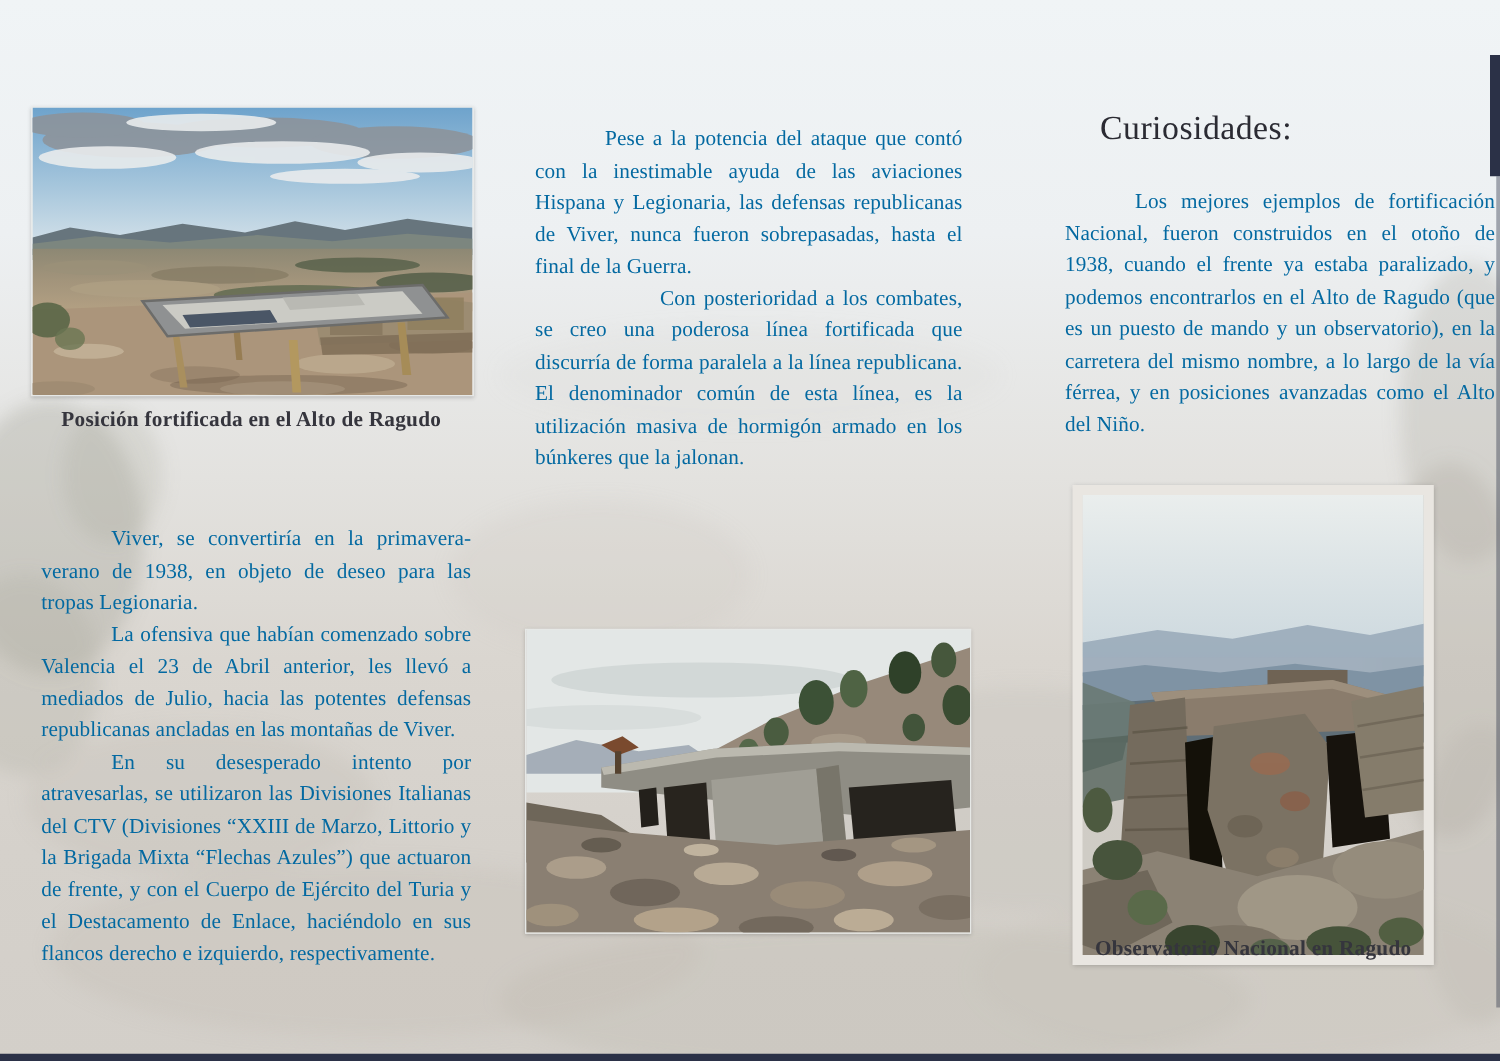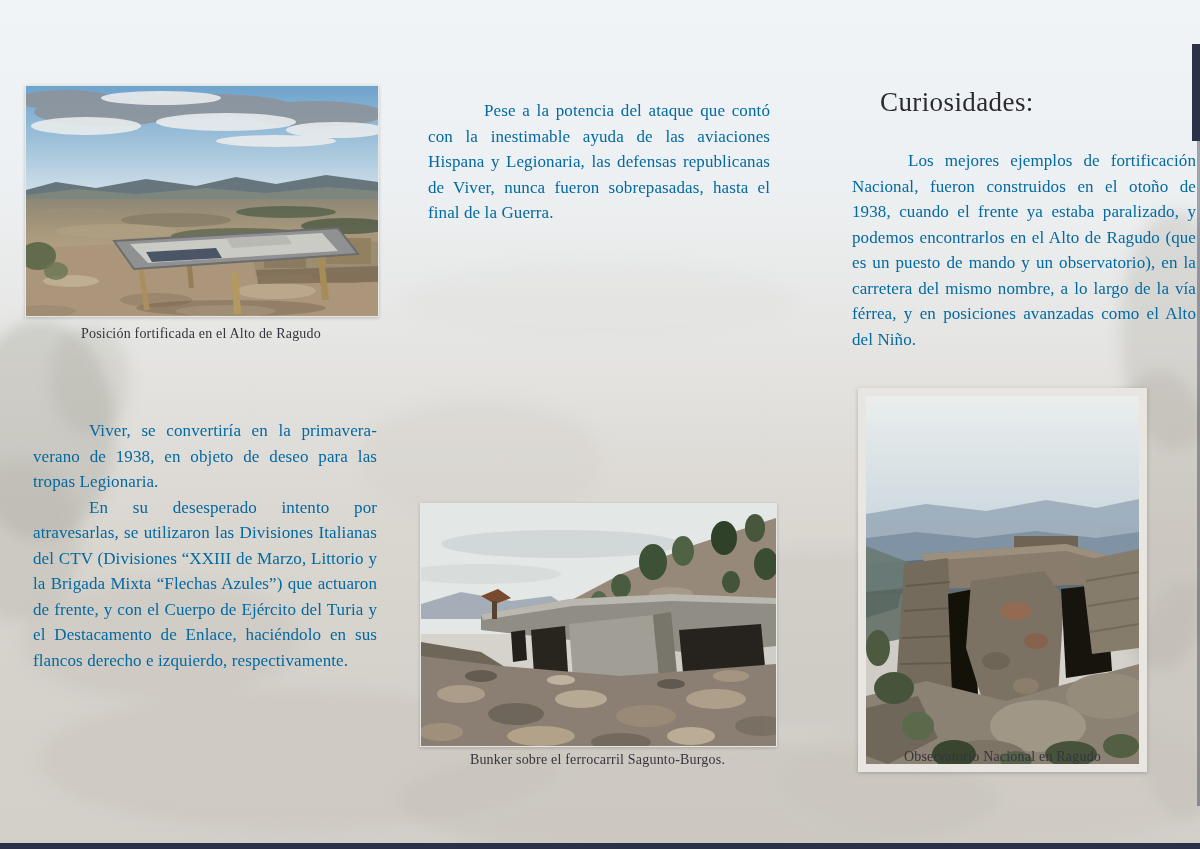--- a/index.html
+++ b/index.html
@@ -12,21 +12,21 @@
   .page{position:absolute;left:0;top:0;width:1200px;height:849px;z-index:1;}
 
   .body-text{
     font-size:17px;line-height:25.5px;color:#0369a1;text-align:justify;
     letter-spacing:.1px;
   }
   .body-text p{margin:0;text-indent:56px;}
   .body-text p.indent-lg{text-indent:100px;}
 
   .caption{
-    font-size:14px;color:#35353d;text-align:center;letter-spacing:.2px;
+    font-size:17px;color:#35353d;text-align:center;letter-spacing:.2px;font-weight:bold;
   }
 
   .heading{
     font-size:27px;color:#2b2b33;letter-spacing:.4px;
   }
 
   .photo{position:absolute;display:block;}
   .photo svg{display:block;width:100%;height:100%;}
   .photo-plain{border:1px solid #e6e8e6;box-shadow:0 1px 3px rgba(60,60,60,.25);}
   .photo-framed{border:8px solid #e9e6e1;box-shadow:0 1px 4px rgba(60,60,60,.3);}
@@ -132,25 +132,27 @@
       <path d="M88 155 L312 142 L332 168 L108 183 Z" fill="#8f9192" stroke="#6c6c6a" stroke-width="2"></path>
       <path d="M104 158 L296 147 L312 165 L122 177 Z" fill="#cbcbc5"></path>
       <path d="M120 166 L190 162 L196 172 L126 176 Z" fill="#4a5666"></path>
       <path d="M200 152 L260 149 L266 158 L206 162 Z" fill="#b9b9b3"></path>
     </svg>
   </div>
   <div class="caption abs" style="left:25px;top:326px;width:352px;">Posición fortificada en el Alto de Ragudo</div>
 
   <div class="body-text abs" style="left:33px;top:418px;width:344px;">
     <p>Viver, se convertiría en la primavera-verano de 1938, en objeto de deseo para las tropas Legionaria.</p>
+    <p>La ofensiva que habían comenzado sobre Valencia el 23 de Abril anterior, les llevó a mediados de Julio, hacia las potentes defensas republicanas ancladas en las montañas de Viver.</p>
     <p>En su desesperado intento por atravesarlas, se utilizaron las Divisiones Italianas del CTV (Divisiones “XXIII de Marzo, Littorio y la Brigada Mixta “Flechas Azules”) que actuaron de frente, y con el Cuerpo de Ejército del Turia y el Destacamento de Enlace, haciéndolo en sus flancos derecho e izquierdo, respectivamente.</p>
   </div>
 
   <div class="body-text abs" style="left:428px;top:98px;width:342px;">
     <p>Pese a la potencia del ataque que contó con la inestimable ayuda de las aviaciones Hispana y Legionaria, las defensas republicanas de Viver, nunca fueron sobrepasadas, hasta el final de la Guerra.</p>
+    <p class="indent-lg">Con posterioridad a los combates, se creo una poderosa línea fortificada que discurría de forma paralela a la línea republicana. El denominador común de esta línea, es la utilización masiva de hormigón armado en los búnkeres que la jalonan.</p>
   </div>
 
   <div class="photo photo-plain abs" style="left:420px;top:503px;width:355px;height:242px;">
     <svg viewBox="0 0 355 242" preserveAspectRatio="none">
       <rect width="355" height="130" fill="#e3e7e6"></rect>
       <ellipse cx="140" cy="40" rx="120" ry="14" fill="#d2d8d7"></ellipse>
       <ellipse cx="60" cy="70" rx="80" ry="10" fill="#d8dddc"></ellipse>
       <path d="M0 100 L40 88 L90 97 L130 92 L142 100 L142 115 L0 115 Z" fill="#95a0ac" opacity="0.8"></path>
 
       <path d="M128 108 L200 70 L270 42 L355 14 L355 132 L128 126 Z" fill="#97897a"></path>
@@ -195,21 +197,20 @@
         <ellipse cx="200" cy="238" rx="30" ry="9" fill="#6f665a"></ellipse>
         <ellipse cx="20" cy="228" rx="22" ry="9" fill="#a3947e"></ellipse>
         <ellipse cx="270" cy="232" rx="24" ry="9" fill="#c4b49c"></ellipse>
         <ellipse cx="60" cy="172" rx="16" ry="6" fill="#5f574c"></ellipse>
         <ellipse cx="310" cy="172" rx="18" ry="6" fill="#a89a85"></ellipse>
         <ellipse cx="140" cy="176" rx="14" ry="5" fill="#c9bca6"></ellipse>
         <ellipse cx="250" cy="180" rx="14" ry="5" fill="#5a524a"></ellipse>
       </g>
     </svg>
   </div>
-  <div class="caption abs" style="left:420px;top:752px;width:355px;">Bunker sobre el ferrocarril Sagunto-Burgos.</div>
 
   <div class="heading abs" style="left:880px;top:66px;margin-top:21px;">Curiosidades:</div>
 
   <div class="body-text abs" style="left:852px;top:148px;width:344px;">
     <p>Los mejores ejemplos de fortificación Nacional, fueron construidos en el otoño de 1938, cuando el frente ya estaba paralizado, y podemos encontrarlos en el Alto de Ragudo (que es un puesto de mando y un observatorio), en la carretera del mismo nombre, a lo largo de la vía férrea, y en posiciones avanzadas como el Alto del Niño.</p>
   </div>
 
   <div class="photo photo-framed abs" style="left:858px;top:388px;width:273px;height:368px;">
     <svg viewBox="0 0 273 368" preserveAspectRatio="none">
       <defs>

